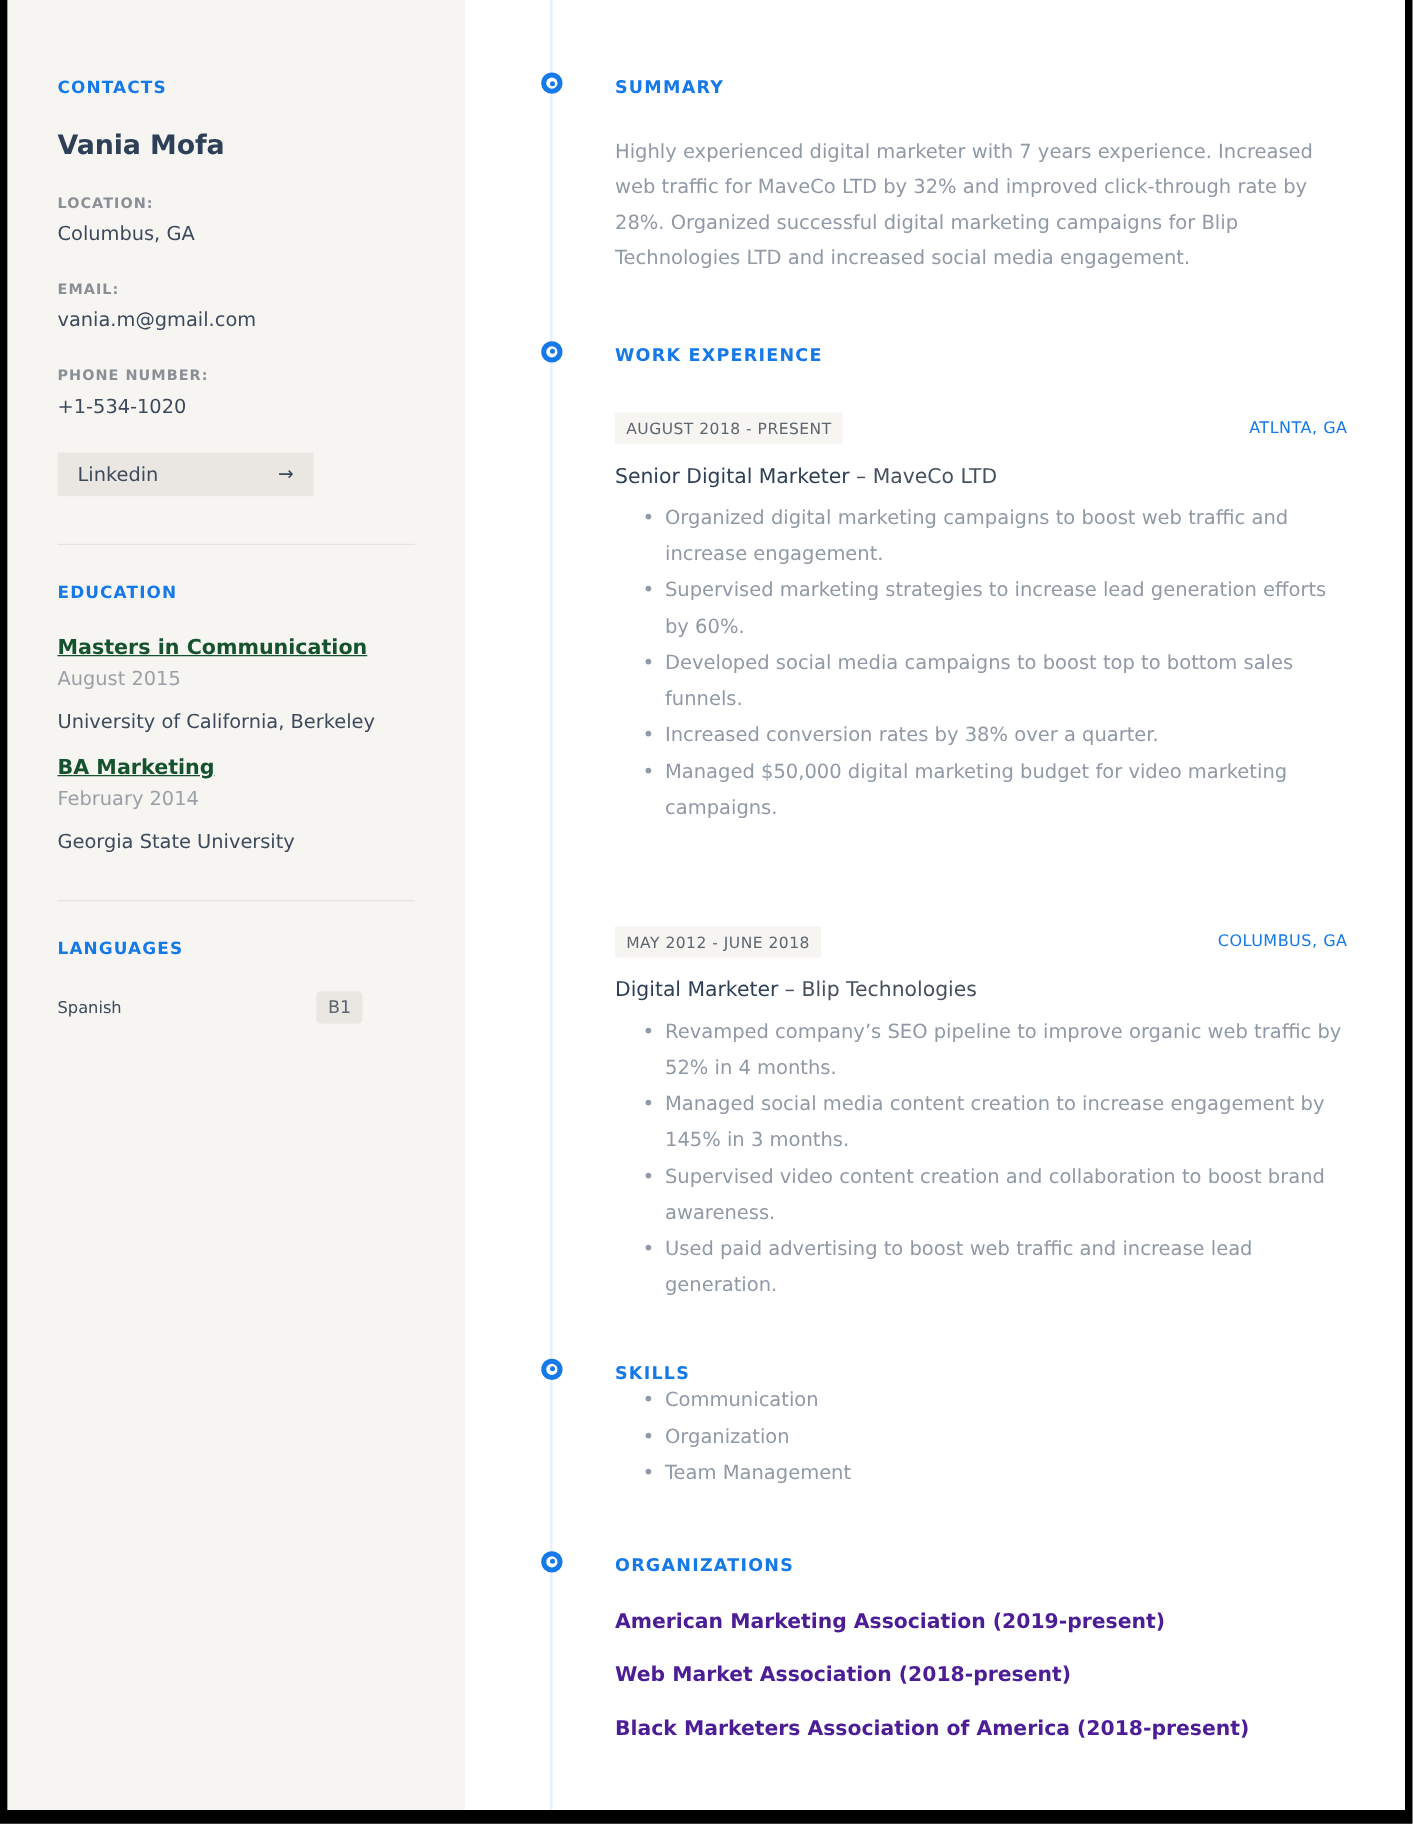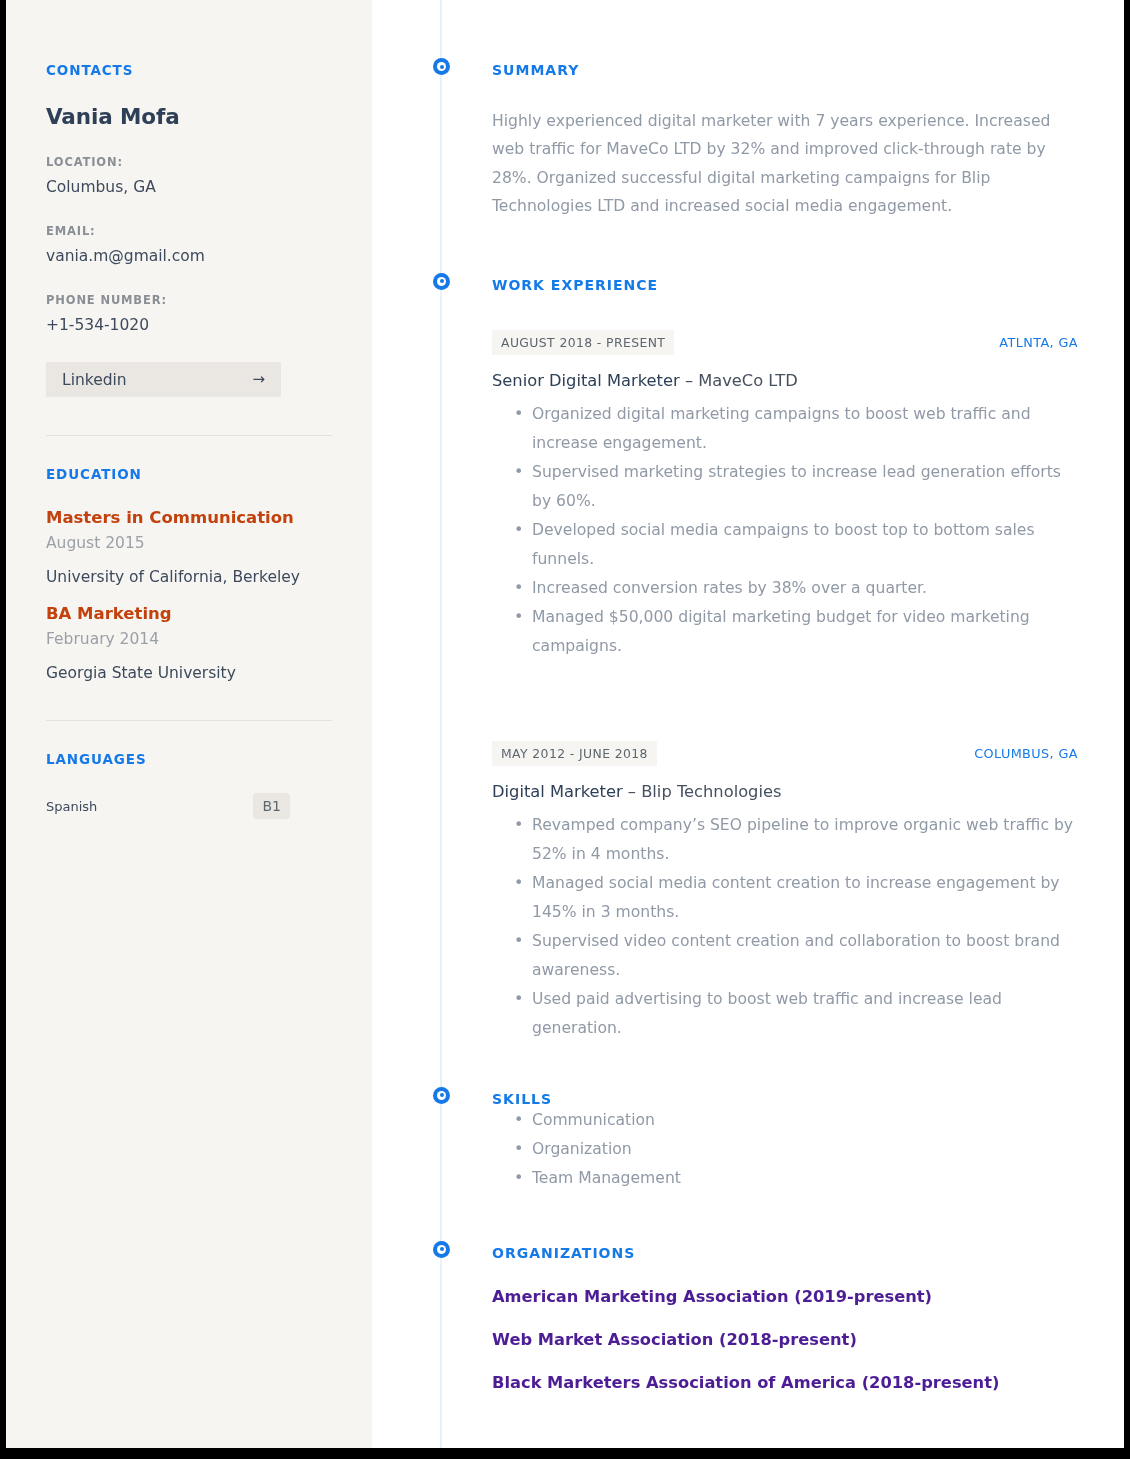--- a/index.html
+++ b/index.html
@@ -55,21 +55,21 @@
   .field-value {
     color: #3c4a5c;
     font-size: 15.5px;
     margin: 0 0 27px 0;
     line-height: 1.3;
   }
   .link-btn {
     display: flex;
     align-items: center;
     justify-content: space-between;
-    width: 235px;
+    width: 205px;
     height: 35px;
     background: #eae7e3;
     padding: 16px 16px;
     margin: 9px 0 0 0;
     cursor: pointer;
     border: none;
     font-family: inherit;
   }
   .link-btn span.lbl {
     color: #3c4a5c;
@@ -81,24 +81,25 @@
     line-height: 1;
   }
   .divider {
     height: 1px;
     background: #e5e2dd;
     margin: 38px 0 0 0;
     width: 100%;
   }
   .edu-block { margin-bottom: 2px; }
   .edu-degree {
-    color: #c2410c;
+    color: #14532d;
     font-size: 16.5px;
     font-weight: bold;
     margin: 0 0 7px 0;
+    text-decoration: underline;
   }
   .edu-date {
     color: #9ba0a7;
     font-size: 15.5px;
     margin: 0 0 16px 0;
   }
   .edu-school {
     color: #3c4a5c;
     font-size: 15.5px;
     margin: 0 0 18px 0;

